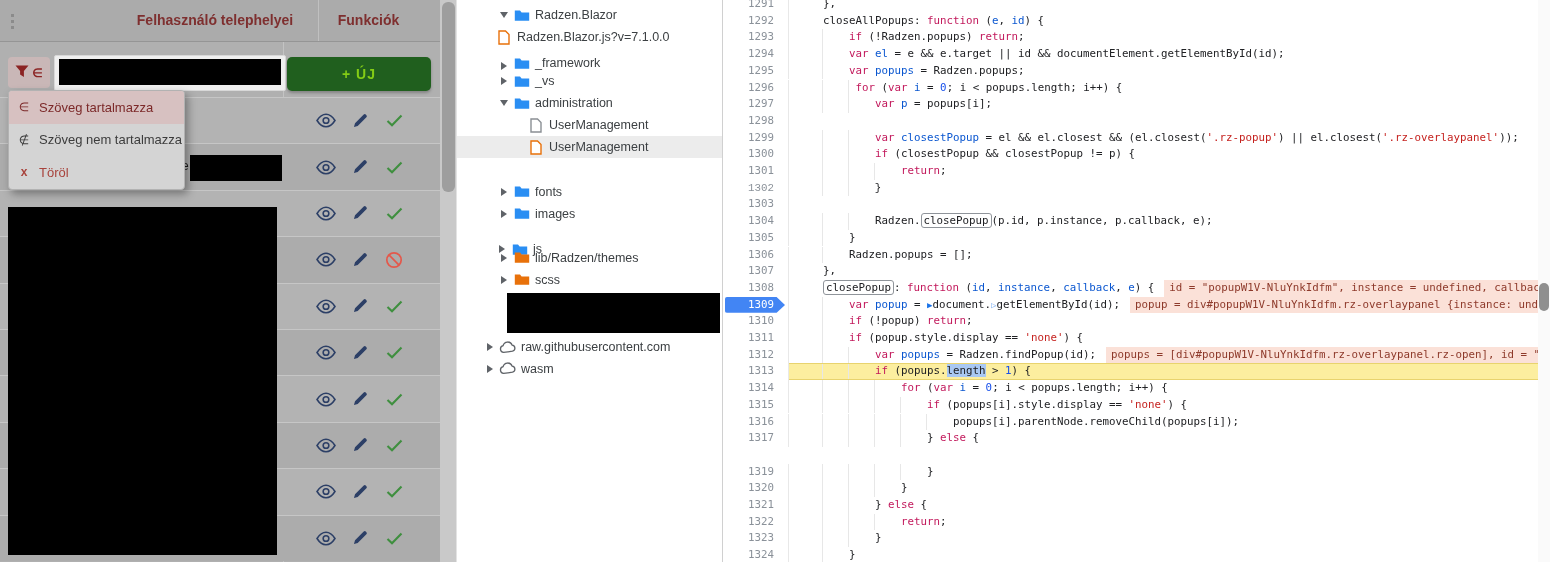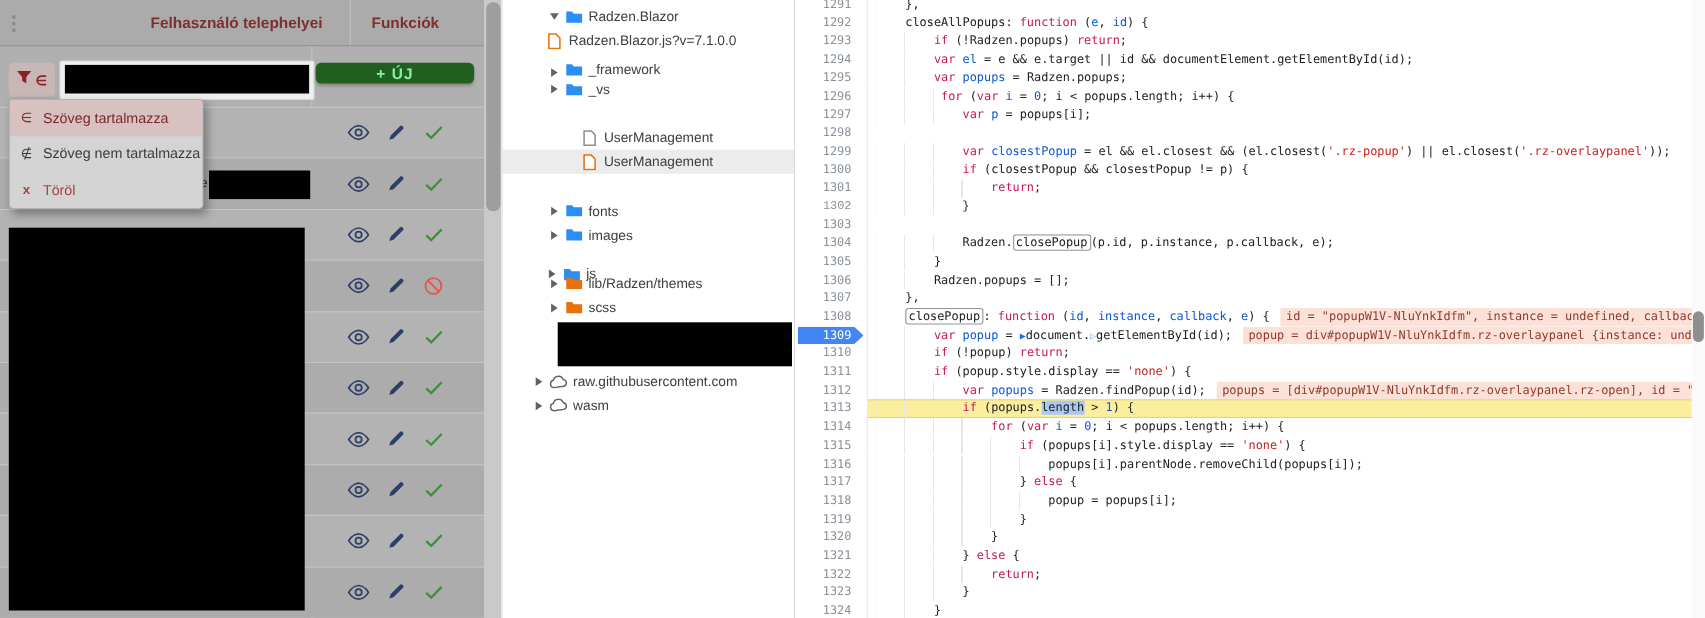--- a/index.html
+++ b/index.html
@@ -10,21 +10,21 @@
   .app-title{position:absolute;left:40px;top:0;width:350px;line-height:41px;text-align:center;color:#7e2f2f;font-weight:bold;font-size:14px}
   .app-functions{position:absolute;left:300px;top:0;width:137px;line-height:41px;text-align:center;color:#7e2f2f;font-weight:bold;font-size:14px}
   .hdr-divider{position:absolute;left:318px;top:0;width:1px;height:41px;background:#c0c0c0}
   .col-divider{position:absolute;left:283px;top:42px;width:1px;height:520px;background:#c3c3c3}
   .kebab{position:absolute;left:11px;top:14px;width:4px;height:16px}
   .kebab i{display:block;width:3px;height:3px;background:#8b8b8b;margin:0 0 3px 0}
   .filter-btn{position:absolute;left:8px;top:57px;width:42px;height:31px;background:#c9b7b7;border-radius:4px;display:flex;align-items:center;justify-content:center;gap:3px}
   .filter-op{color:#8b2323;font-size:12px;font-weight:bold}
   .search-input{position:absolute;left:54px;top:55px;width:230px;height:34px;background:#efefef;border:1px solid #d8d8d8;border-radius:2px}
   .search-redaction{position:absolute;left:4px;top:3px;width:222px;height:26px;background:#000}
-  .new-btn{position:absolute;left:287px;top:57px;width:144px;height:19px;background:#205f1e;border:none;border-radius:5px;color:#86efac;font-weight:bold;font-size:14px;letter-spacing:1px;box-shadow:0 2px 3px rgba(0,0,0,.25);font-family:"Liberation Sans",sans-serif}
+  .new-btn{position:absolute;left:287px;top:57px;width:144px;height:34px;background:#205f1e;border:none;border-radius:5px;color:#84cc16;font-weight:bold;font-size:14px;letter-spacing:1px;box-shadow:0 2px 3px rgba(0,0,0,.25);font-family:"Liberation Sans",sans-serif}
   .app-rows{position:absolute;left:0;top:97px;width:440px;height:465px}
   .app-row{position:absolute;left:0;width:440px;height:46.4px;border-top:1px solid #c6c6c6;box-sizing:border-box}
   .app-row.alt{background:#acacac}
   .app-row{background:#b3b3b3}
   .cell-actions{position:absolute;left:283px;top:0;width:154px;height:100%;display:flex;align-items:center;justify-content:center;gap:12px}
   .cell-actions span{display:inline-flex;width:22px;justify-content:center}
   .row-fragment{position:absolute;left:176px;top:15px;font-size:12px;color:#1a1a1a}
   .row-redaction-sm{position:absolute;left:190px;top:11px;width:92px;height:26px;background:#000}
   .big-redaction{position:absolute;left:8px;top:207px;width:269px;height:348px;background:#000;z-index:4}
   
@@ -360,20 +360,31 @@
         <div class="chev right">
           <i></i>
         </div>
         <span class="ticon">
           <svg width="16" height="13" viewBox="0 0 16 13">
             <path d="M0.8 1.5 h5.2 l1.6 2 h7.6 v8.2 h-14.4 z" fill="#2a8ef3"></path>
           </svg>
         </span>
         <span class="tlabel">_vs</span>
       </div>
+      <div class="tree-row" style="top: 92.32px; padding-left: 40px;">
+        <div class="chev down">
+          <i></i>
+        </div>
+        <span class="ticon">
+          <svg width="16" height="13" viewBox="0 0 16 13">
+            <path d="M0.8 1.5 h5.2 l1.6 2 h7.6 v8.2 h-14.4 z" fill="#2a8ef3"></path>
+          </svg>
+        </span>
+        <span class="tlabel">administration</span>
+      </div>
       <div class="tree-row" style="top: 114.4px; padding-left: 54px;">
         <div class="chev right"></div>
         <span class="ticon">
           <svg width="12" height="15" viewBox="0 0 12 15">
             <path d="M1 1 h6.5 L11 4.5 V14 H1 Z" fill="#fff" stroke="#8a8f94" stroke-width="1.4"></path>
           </svg>
         </span>
         <span class="tlabel">UserManagement</span>
       </div>
       <div class="tree-row selected" style="top: 136.48px; padding-left: 54px;">
@@ -568,24 +579,20 @@
         <div class="gutter">1315</div>
         <div class="codep"><div class="ig" style="width: calc(19ch);"></div><span>                    </span><span class="seg-k">if</span><span> (popups[i].style.display == </span><span class="seg-s">'none'</span><span>) {</span></div>
       </div>
       <div class="eline" style="top: 413.5px;">
         <div class="gutter">1316</div>
         <div class="codep"><div class="ig" style="width: calc(23ch);"></div><span>                        popups[i].parentNode.removeChild(popups[i]);</span></div>
       </div>
       <div class="eline" style="top: 430.2px;">
         <div class="gutter">1317</div>
         <div class="codep"><div class="ig" style="width: calc(19ch);"></div><span>                    } </span><span class="seg-k">else</span><span> {</span></div>
-      </div>
-      <div class="eline" style="top: 446.9px;">
-        <div class="gutter">1318</div>
-        <div class="codep"><div class="ig" style="width: calc(23ch);"></div><span>                        popup = popups[i];</span></div>
       </div>
       <div class="eline" style="top: 463.6px;">
         <div class="gutter">1319</div>
         <div class="codep"><div class="ig" style="width: calc(19ch);"></div><span>                    }</span></div>
       </div>
       <div class="eline" style="top: 480.3px;">
         <div class="gutter">1320</div>
         <div class="codep"><div class="ig" style="width: calc(15ch);"></div><span>                }</span></div>
       </div>
       <div class="eline" style="top: 497px;">

